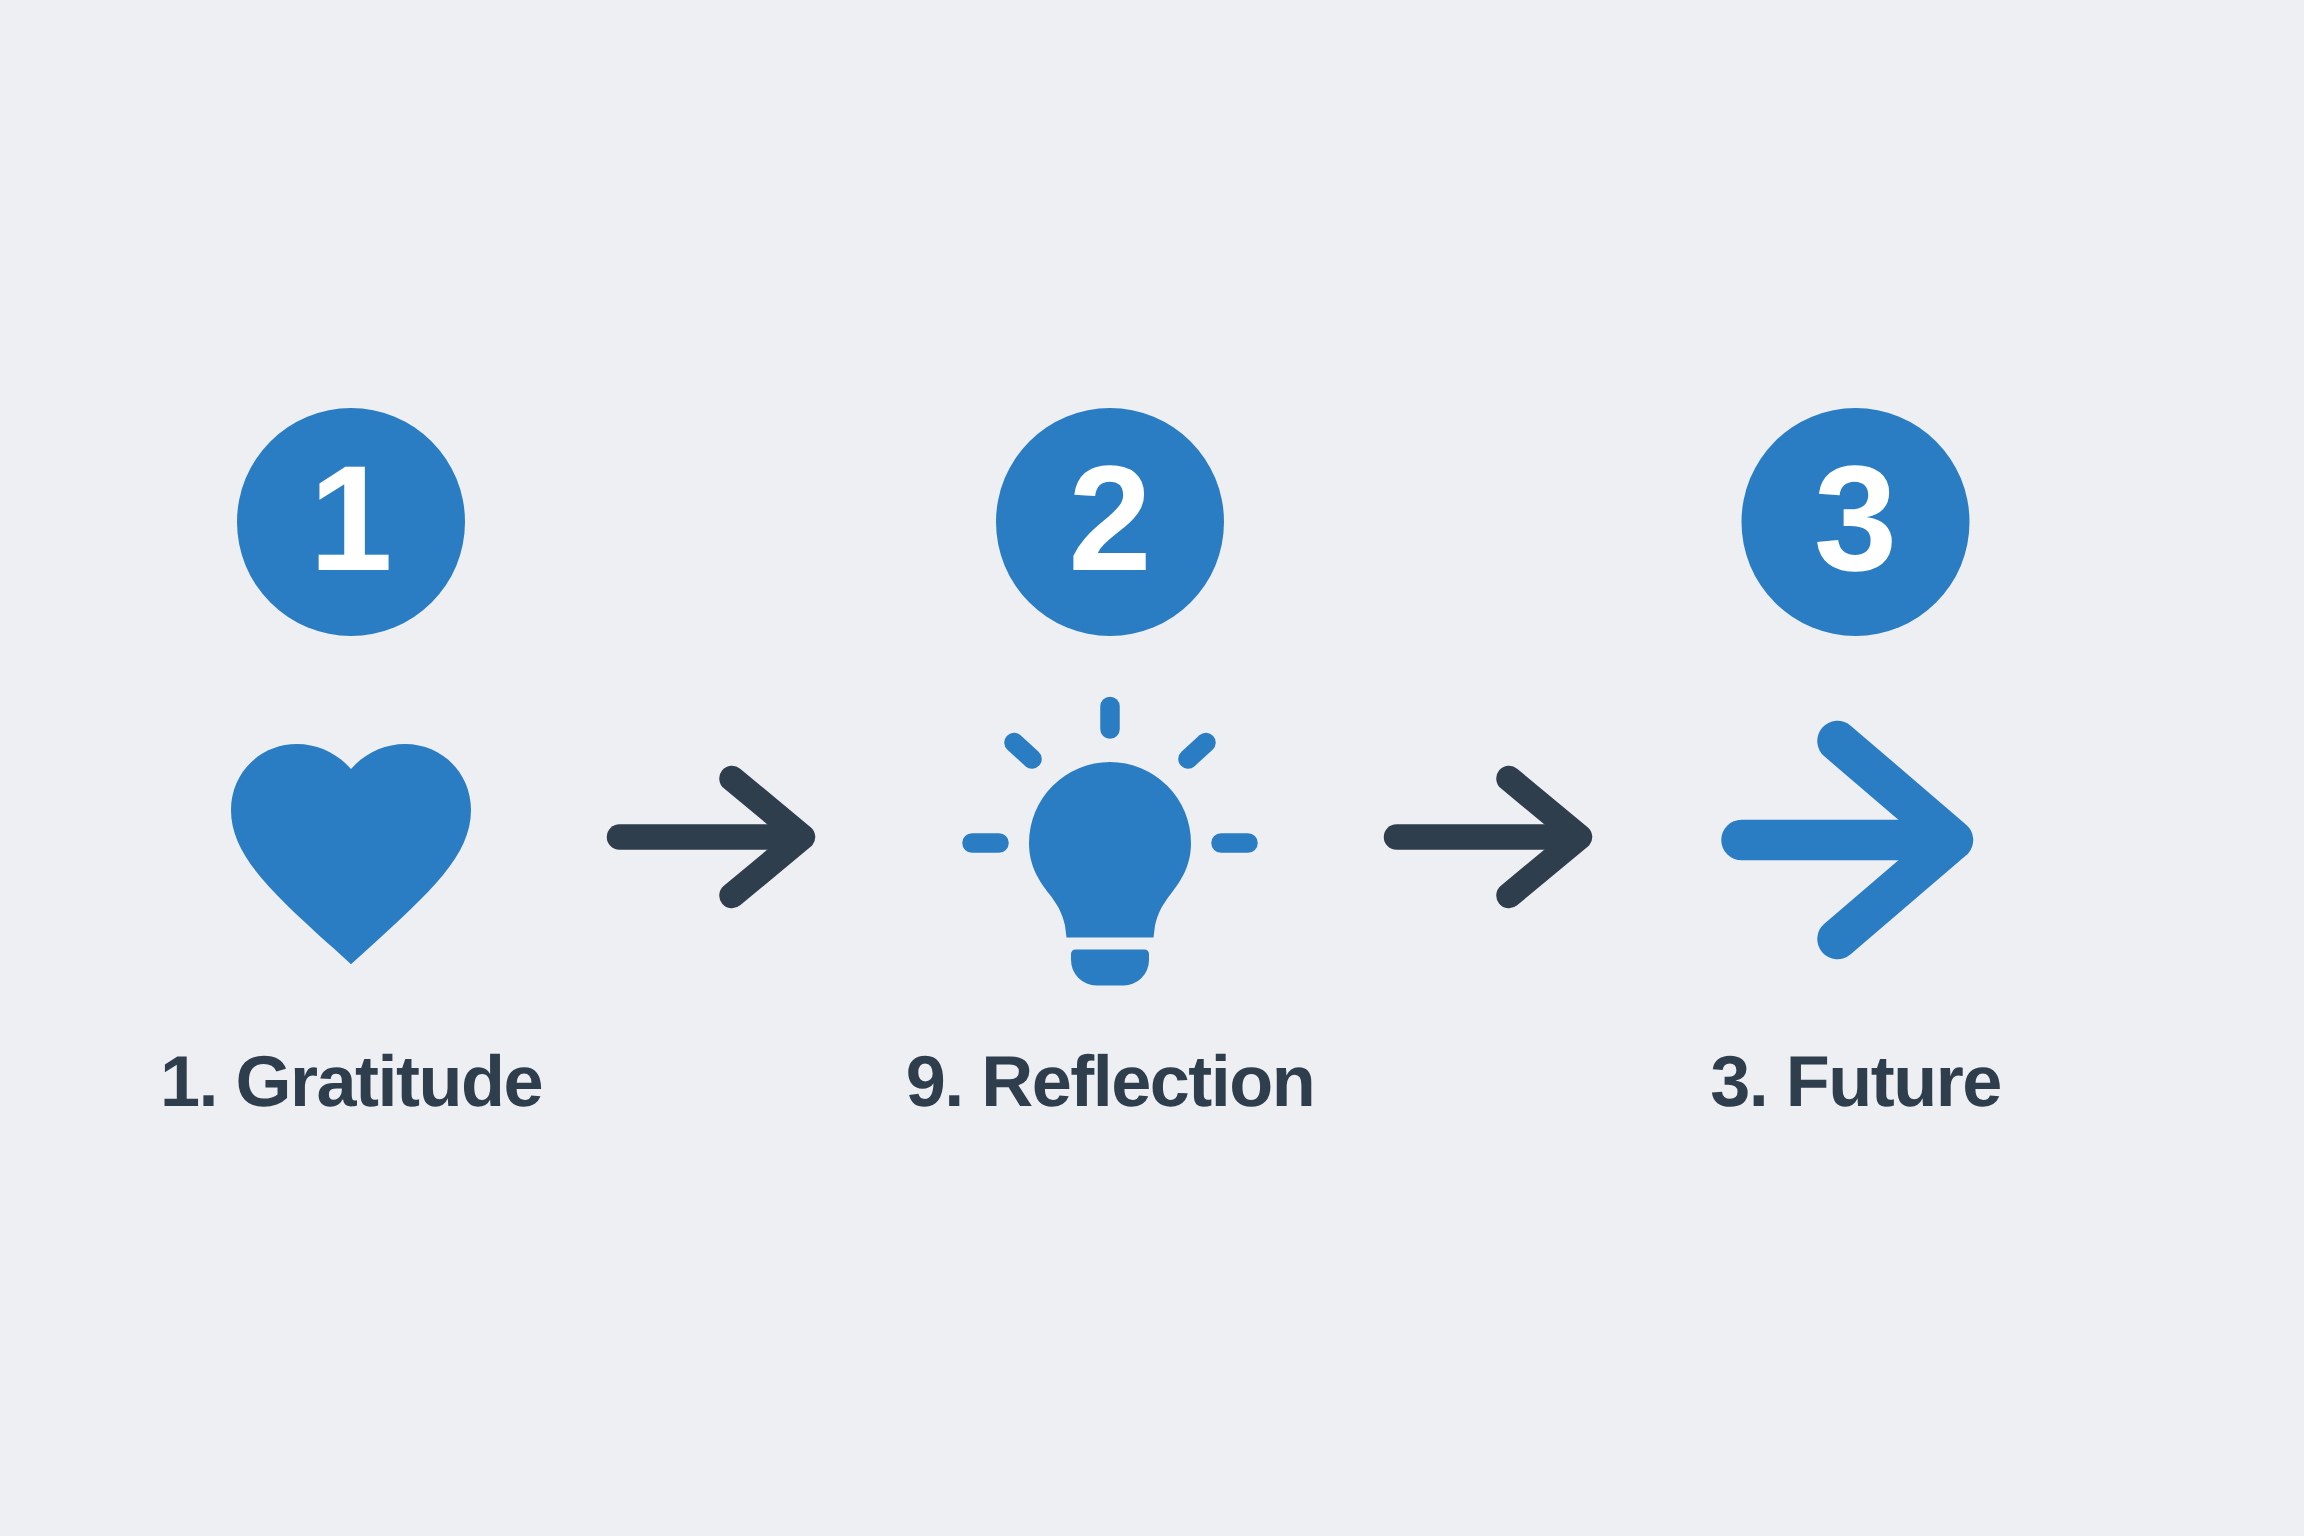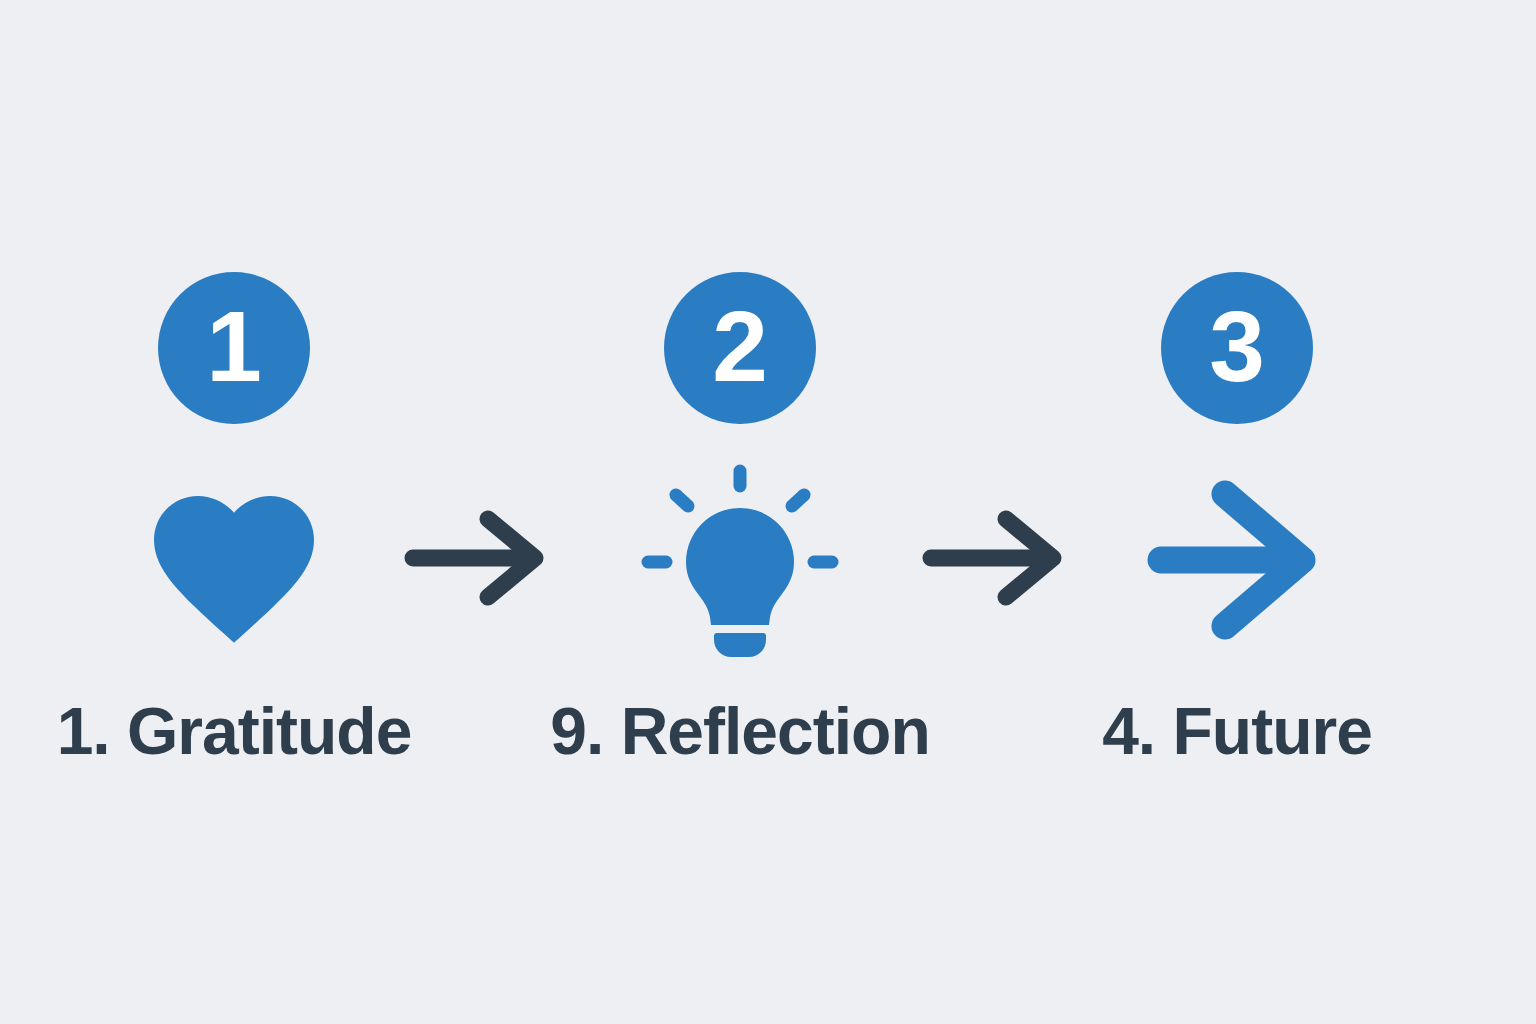--- a/index.html
+++ b/index.html
@@ -49,21 +49,21 @@
     width: 220px; height: 200px;
     display: flex;
     align-items: center;
     justify-content: center;
   }
   .icon-box svg .blue-fill { fill: var(--accent); }
   .icon-box svg .blue-stroke { stroke: var(--accent); }
   .step-label {
     margin-top: 38px;
     color: var(--dark);
-    font-size: 66px;
+    font-size: 48px;
     font-weight: 700;
     letter-spacing: -1px;
     white-space: nowrap;
     line-height: 1;
   }
   .connector {
     position: absolute;
     top: 508px;
     width: 144px; height: 100px;
   }
@@ -131,16 +131,16 @@
       <span class="badge-number">3</span>
     </div>
     <div class="icon-box">
       <svg width="180" height="164" viewBox="0 0 180 164" aria-hidden="true">
         <g class="blue-stroke" fill="none" stroke-width="27" stroke-linecap="round" stroke-linejoin="round">
           <line x1="14" y1="82" x2="148" y2="82"></line>
           <polyline points="78,16 155,82 78,148"></polyline>
         </g>
       </svg>
     </div>
-    <div class="step-label">4. Future</div>
+    <div class="step-label">3. Future</div>
   </div>
 
 </div>
 
 </body></html>

